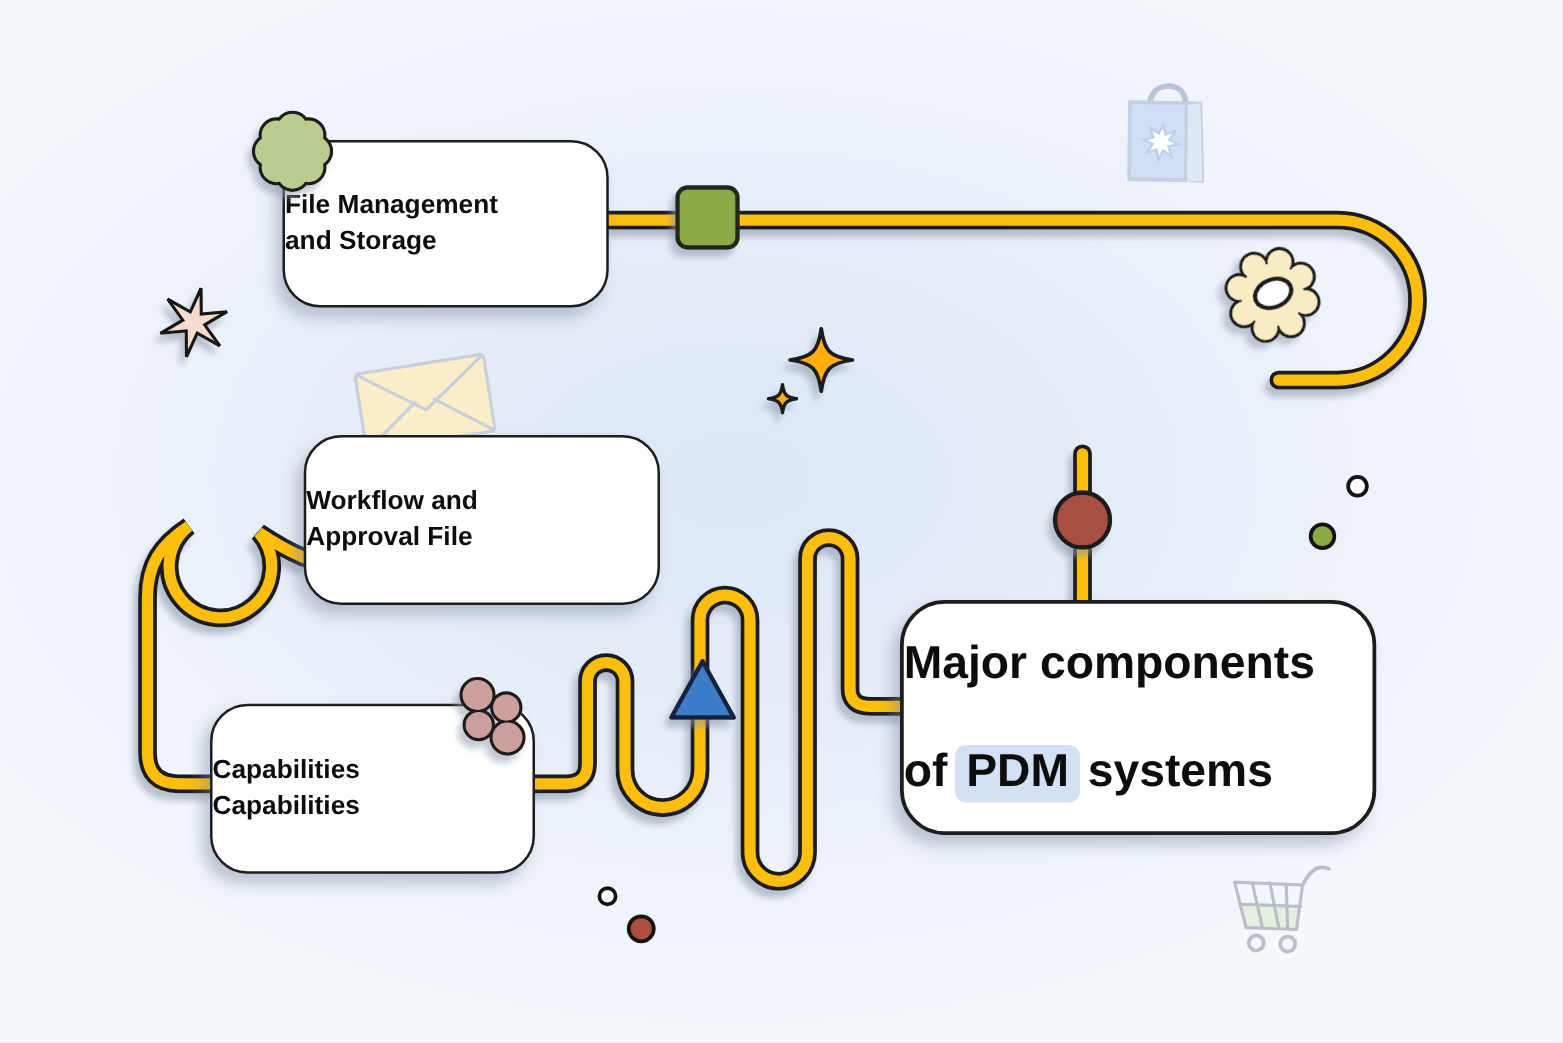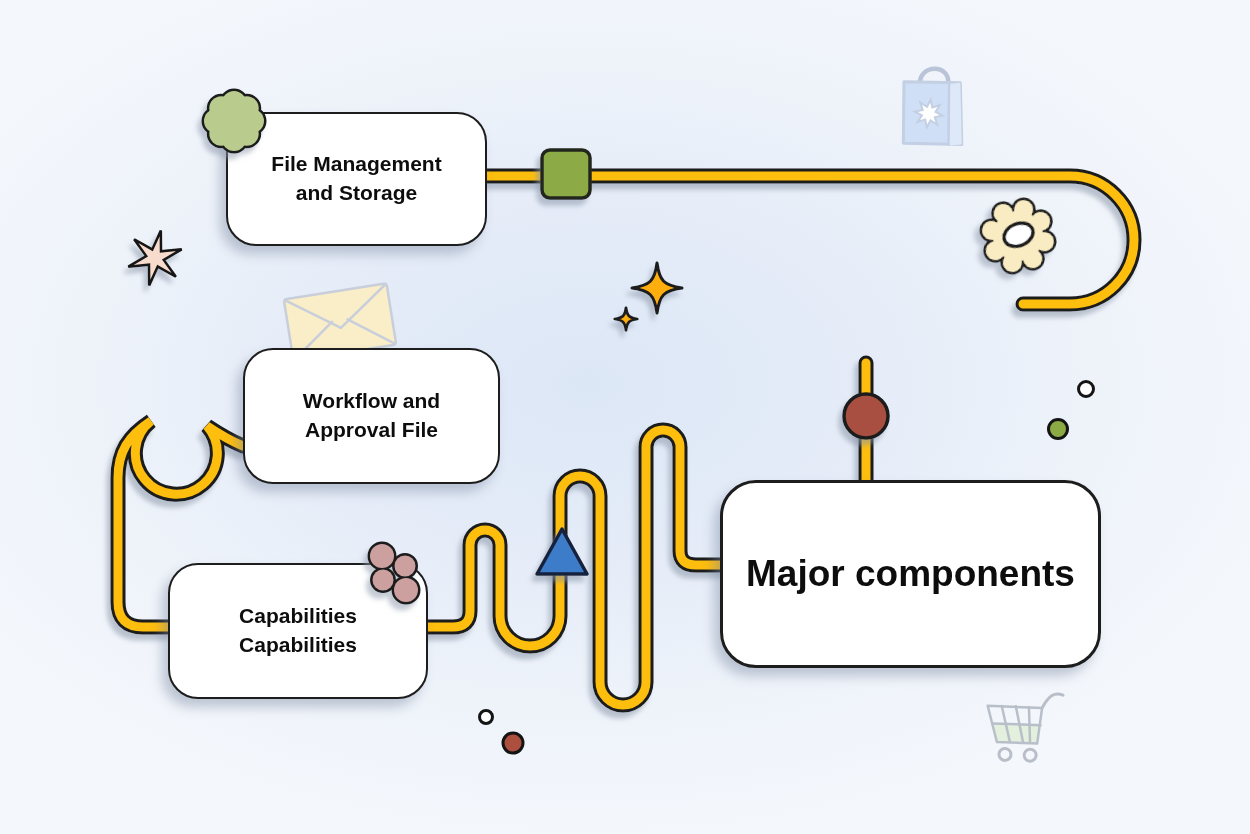--- a/index.html
+++ b/index.html
@@ -7,21 +7,21 @@
     position:relative;width:1250px;height:834px;overflow:hidden;
     background:
       radial-gradient(58% 55% at 47% 46%, #dce7f6 0%, #e5ecf8 38%, #eef3fa 70%, #f4f7fc 100%);
     font-family:"Liberation Sans","DejaVu Sans",sans-serif;
   }
   .layer{position:absolute;left:0;top:0;width:1250px;height:834px;}
   #bg-svg{z-index:1;}
   .node{
     position:absolute;z-index:2;box-sizing:border-box;
     background:#ffffff;border:2.5px solid #1d1d1d;border-radius:30px;
-    display:flex;flex-direction:column;align-items:center;justify-content:center;
+    display:flex;flex-direction:column;align-items:flex-start;justify-content:center;
     box-shadow:-6px 8px 12px rgba(125,138,162,.45);
     color:#0d0d0d;text-align:center;
   }
   .nl{font-size:21px;line-height:1.38;font-weight:700;white-space:nowrap;}
   .node.major{border-radius:36px;border-width:3px;gap:40px;}
   .node.major .title-line{font-size:37px;line-height:1.28;font-weight:700;white-space:nowrap;}
   .hl{
     background:#d4e0f4;border-radius:9px;padding:1px 9px 4px;margin:0 6px;
     display:inline-block;line-height:1.1;
   }
@@ -100,33 +100,36 @@
     <circle cx="486" cy="717" r="6.5" fill="#ffffff" stroke="#141414" stroke-width="3"></circle>
     <circle cx="513" cy="743" r="10" fill="#ad4f3e" stroke="#141414" stroke-width="3"></circle>
   </svg>
 
   <div class="node" style="left:226px;top:112px;width:261px;height:134px">
     <div class="nl">File Management</div>
     <div class="nl">and Storage</div>
   </div>
 
 
-  <div class="node" style="left:243px;top:348px;width:257px;height:136px">
+  <div class="node" style="left:243px;top:348px;width:285px;height:136px">
     <div class="nl">Workflow and</div>
     <div class="nl">Approval File</div>
   </div>
 
   <div class="node" style="left:168px;top:563px;width:260px;height:136px">
     <div class="nl">Capabilities</div>
     <div class="nl">Capabilities</div>
   </div>
 
   <div class="node major" style="left:720px;top:480px;width:381px;height:188px">
     <div class="title-line">
       <span>Major components</span>
+    </div>
+    <div class="title-line">
+      <span>of</span><span class="hl">PDM</span><span>systems</span>
     </div>
   </div>
 
   <svg id="fg-svg" class="layer" viewBox="0 0 1250 834">
     <defs>
       <filter id="soft2" x="-30%" y="-30%" width="160%" height="160%">
         <feDropShadow dx="-4" dy="6" stdDeviation="2.5" flood-color="#8b96a8" flood-opacity="0.5"></feDropShadow>
       </filter>
     </defs>
 

